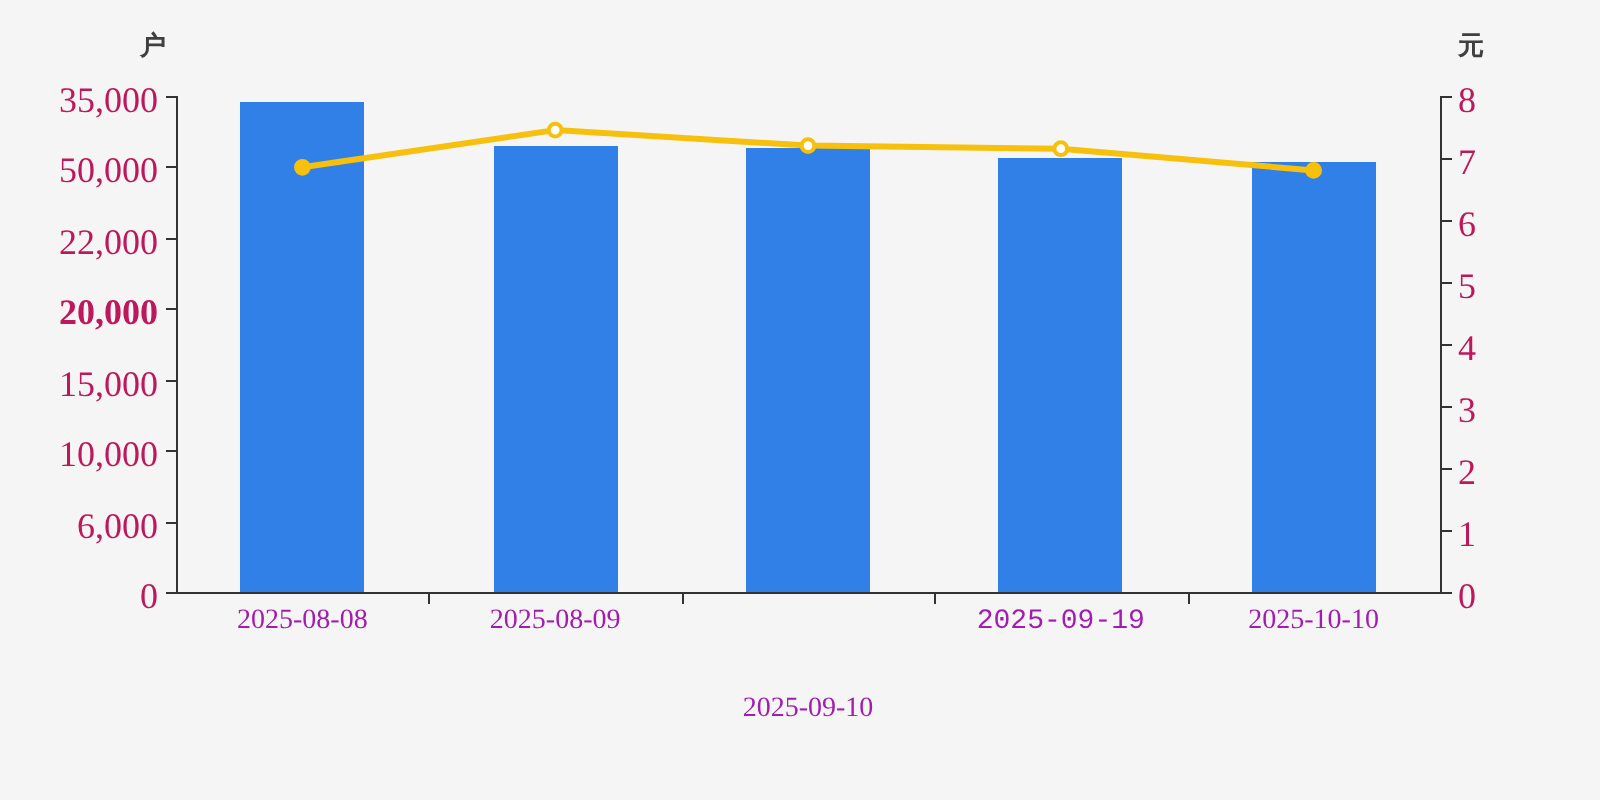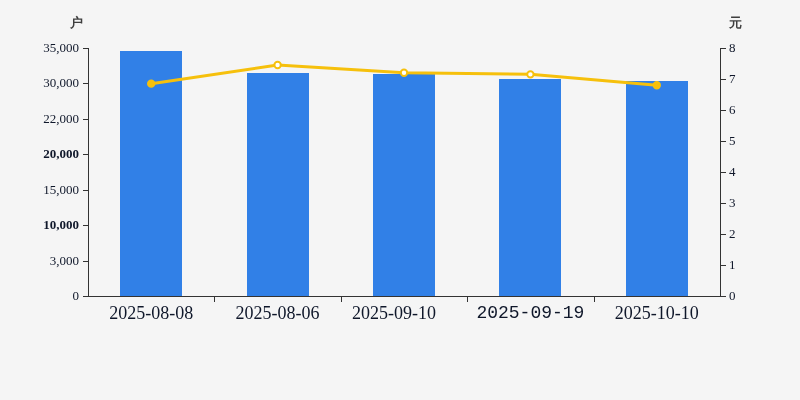--- a/index.html
+++ b/index.html
@@ -41,40 +41,40 @@
     position: absolute;
     background: #333;
     width: 5px;
     height: 1px;
   }
   .tick-left  { left: 83px; }
   .tick-right { left: 721px; }
 
   .tick-label {
     position: absolute;
-    font-size: 13px;
-    color: #0f172a;
+    font-size: 18px;
+    color: #be185d;
     white-space: nowrap;
     line-height: 1;
   }
   .tick-label-left  { right: 721px; text-align: right; }
   .tick-label-right { left: 729px; text-align: left; }
 
   .x-tick-mark {
     position: absolute;
     background: #333;
     width: 1px;
     height: 5px;
     top: 297px;
   }
   .x-tick-label {
     position: absolute;
     top: 304px;
-    font-size: 18px;
-    color: #0f172a;
+    font-size: 14px;
+    color: #a21caf;
     white-space: nowrap;
     transform: translateX(-50%);
     line-height: 1;
   }
 
   .bar {
     position: absolute;
     background: #3180e7;
   }
 
@@ -97,31 +97,31 @@
   <div class="axis-unit" id="right-unit">元</div>
 
   <div class="axis-line" id="left-axis-line"></div>
   <div class="axis-line" id="right-axis-line"></div>
   <div class="axis-line" id="bottom-axis-line"></div>
 
   <div id="left-ticks">
       <div class="tick-mark tick-left" style="top: 296px;"></div>
       <div class="tick-label tick-label-left" style="top: 289px;">0</div>
       <div class="tick-mark tick-left" style="top: 260.571px;"></div>
-      <div class="tick-label tick-label-left" style="top: 253.571px;">3,000</div>
+      <div class="tick-label tick-label-left" style="top: 253.571px;">6,000</div>
       <div class="tick-mark tick-left" style="top: 225.143px;"></div>
-      <div class="tick-label tick-label-left" style="top: 218.143px; font-weight: bold;">10,000</div>
+      <div class="tick-label tick-label-left" style="top: 218.143px;">10,000</div>
       <div class="tick-mark tick-left" style="top: 189.714px;"></div>
       <div class="tick-label tick-label-left" style="top: 182.714px;">15,000</div>
       <div class="tick-mark tick-left" style="top: 154.286px;"></div>
       <div class="tick-label tick-label-left" style="top: 147.286px; font-weight: bold;">20,000</div>
       <div class="tick-mark tick-left" style="top: 118.857px;"></div>
       <div class="tick-label tick-label-left" style="top: 111.857px;">22,000</div>
       <div class="tick-mark tick-left" style="top: 83.4286px;"></div>
-      <div class="tick-label tick-label-left" style="top: 76.4286px;">30,000</div>
+      <div class="tick-label tick-label-left" style="top: 76.4286px;">50,000</div>
       <div class="tick-mark tick-left" style="top: 48px;"></div>
       <div class="tick-label tick-label-left" style="top: 41px;">35,000</div>
     </div>
   <div id="right-ticks">
       <div class="tick-mark tick-right" style="top: 296px;"></div>
       <div class="tick-label tick-label-right" style="top: 289px;">0</div>
       <div class="tick-mark tick-right" style="top: 265px;"></div>
       <div class="tick-label tick-label-right" style="top: 258px;">1</div>
       <div class="tick-mark tick-right" style="top: 234px;"></div>
       <div class="tick-label tick-label-right" style="top: 227px;">2</div>
@@ -134,23 +134,23 @@
       <div class="tick-mark tick-right" style="top: 110px;"></div>
       <div class="tick-label tick-label-right" style="top: 103px;">6</div>
       <div class="tick-mark tick-right" style="top: 79px;"></div>
       <div class="tick-label tick-label-right" style="top: 72px;">7</div>
       <div class="tick-mark tick-right" style="top: 48px;"></div>
       <div class="tick-label tick-label-right" style="top: 41px;">8</div>
     </div>
   <div id="x-ticks">
       <div class="x-tick-label" style="left: 151.2px;">2025-08-08</div>
       <div class="x-tick-mark" style="left: 214.4px;"></div>
-      <div class="x-tick-label" style="left: 277.6px;">2025-08-06</div>
+      <div class="x-tick-label" style="left: 277.6px;">2025-08-09</div>
       <div class="x-tick-mark" style="left: 340.8px;"></div>
-      <div class="x-tick-label" style="left: 394px;">2025-09-10</div>
+      <div class="x-tick-label" style="left: 404px; margin-top: 44px;">2025-09-10</div>
       <div class="x-tick-mark" style="left: 467.2px;"></div>
       <div class="x-tick-label" style="left: 530.4px; font-family: Liberation Mono, monospace;">2025-09-19</div>
       <div class="x-tick-mark" style="left: 593.6px;"></div>
       <div class="x-tick-label" style="left: 656.8px; text-align: center;">2025-10-10</div>
     </div>
 
   <div id="bars">
       <div class="bar" title="2025-08-08: 34600" style="left: 120.2px; top: 50.8343px; width: 62px; height: 245.166px; background: rgb(49, 128, 231);"></div>
       <div class="bar" title="2025-08-29: 31500" style="left: 246.6px; top: 72.8px; width: 62px; height: 223.2px; background: rgb(49, 128, 231);"></div>
       <div class="bar" title="2025-09-10: 31400" style="left: 373px; top: 73.5086px; width: 62px; height: 222.491px; background: rgb(49, 128, 231);"></div>

